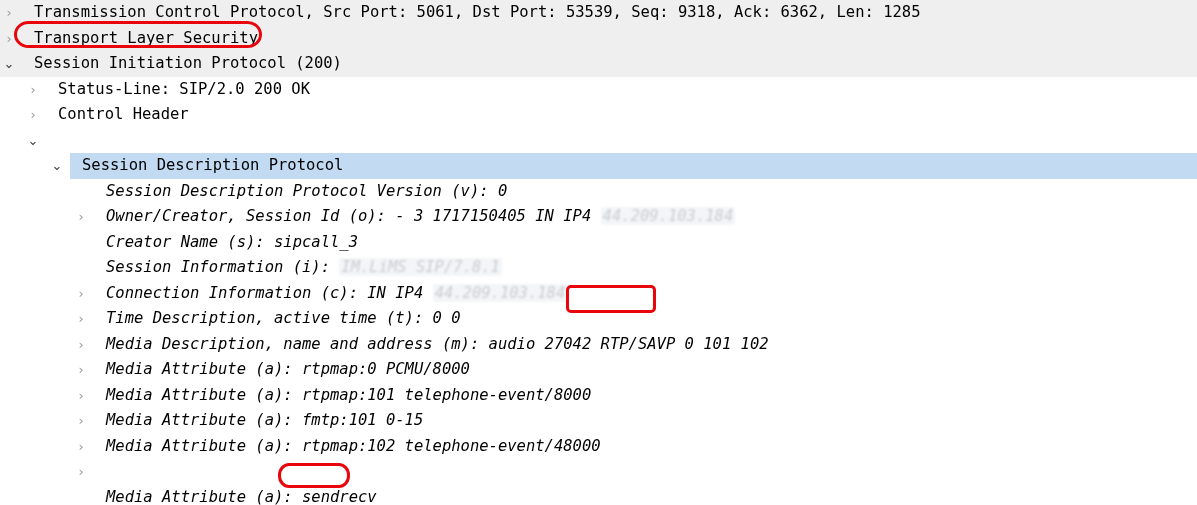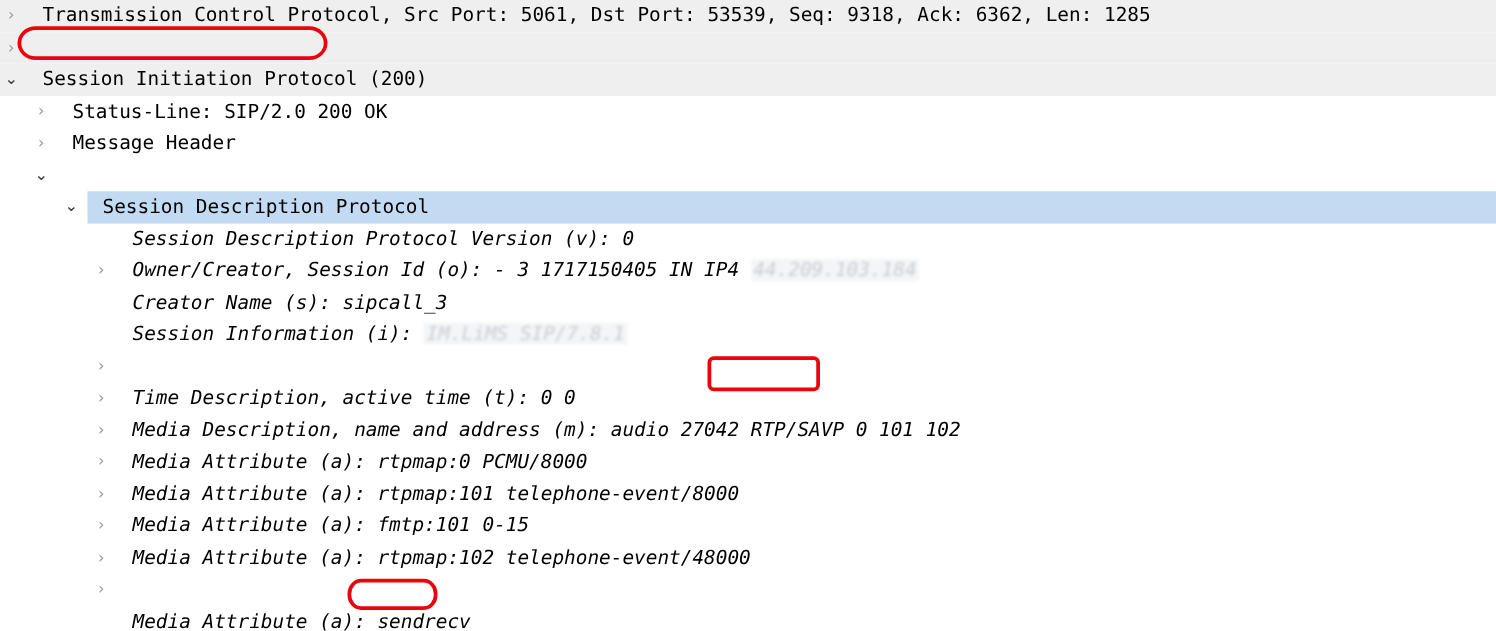--- a/index.html
+++ b/index.html
@@ -114,38 +114,39 @@
 <div class="tree" id="tree-root">
     <div class="row i0 gray">
       <div class="content">
         <span class="tw">›</span>
         <span class="lbl">Transmission Control Protocol, Src Port: 5061, Dst Port: 53539, Seq: 9318, Ack: 6362, Len: 1285</span>
       </div>
     </div>
     <div class="row i0 gray">
       <div class="content">
         <span class="tw">›</span>
+        <span class="lbl">Transport Layer Security</span>
       </div>
     </div>
     <div class="row i0 gray">
       <div class="content">
         <span class="tw open">⌄</span>
         <span class="lbl">Session Initiation Protocol (200)</span>
       </div>
     </div>
     <div class="row i1 white">
       <div class="content">
         <span class="tw">›</span>
         <span class="lbl">Status-Line: SIP/2.0 200 OK</span>
       </div>
     </div>
     <div class="row i1 white">
       <div class="content">
         <span class="tw">›</span>
-        <span class="lbl">Message Header</span>
+        <span class="lbl">Control Header</span>
       </div>
     </div>
     <div class="row i1 white">
       <div class="content">
         <span class="tw open">⌄</span>
       </div>
     </div>
     <div class="row i2 white selected">
       <div class="sel-band"></div>
       <div class="content">
@@ -173,20 +174,21 @@
     </div>
     <div class="row i3 white">
       <div class="content">
         <span class="tw blank"></span>
         <span class="lbl">Session Information (i): <span class="redacted">IM.LiMS SIP/7.8.1</span></span>
       </div>
     </div>
     <div class="row i3 white">
       <div class="content">
         <span class="tw">›</span>
+        <span class="lbl">Connection Information (c): IN IP4 <span class="redacted">44.209.103.184</span></span>
       </div>
     </div>
     <div class="row i3 white">
       <div class="content">
         <span class="tw">›</span>
         <span class="lbl">Time Description, active time (t): 0 0</span>
       </div>
     </div>
     <div class="row i3 white">
       <div class="content">

